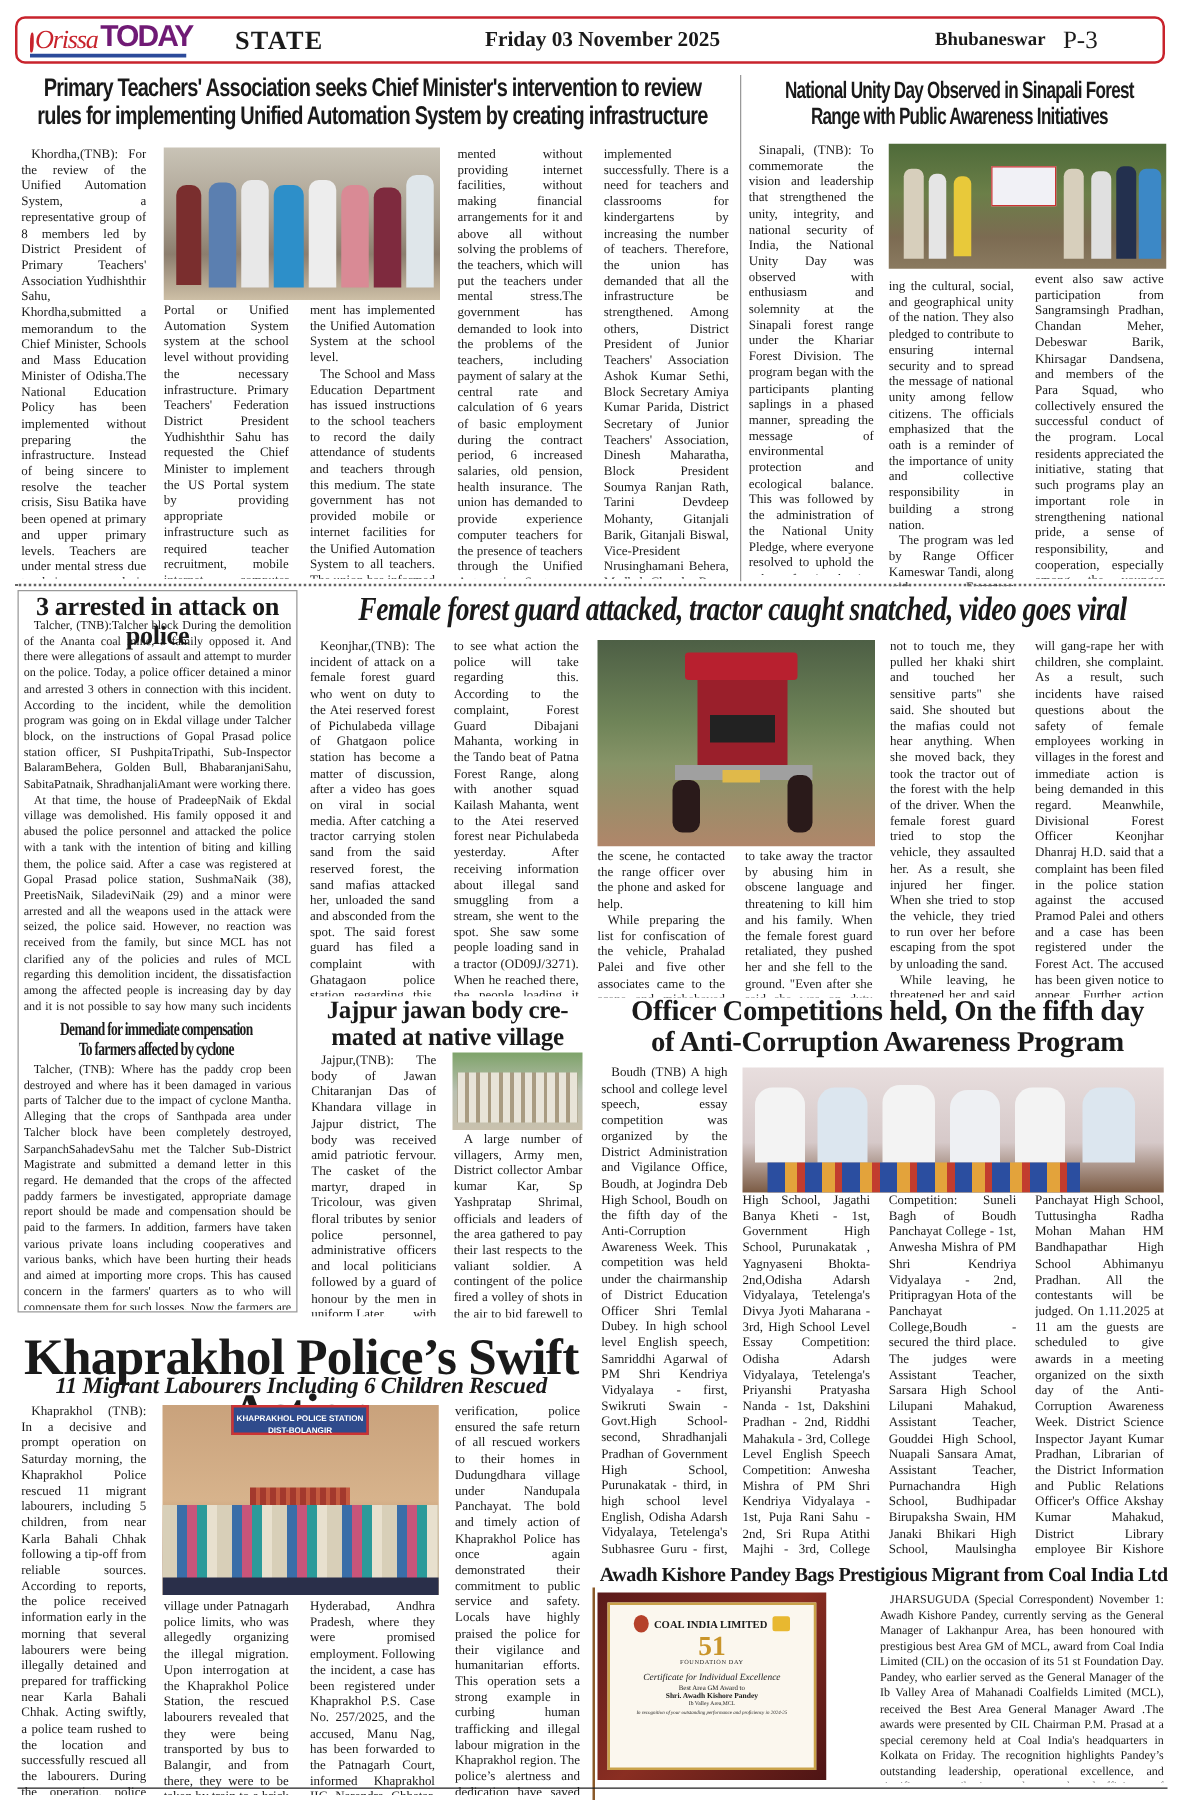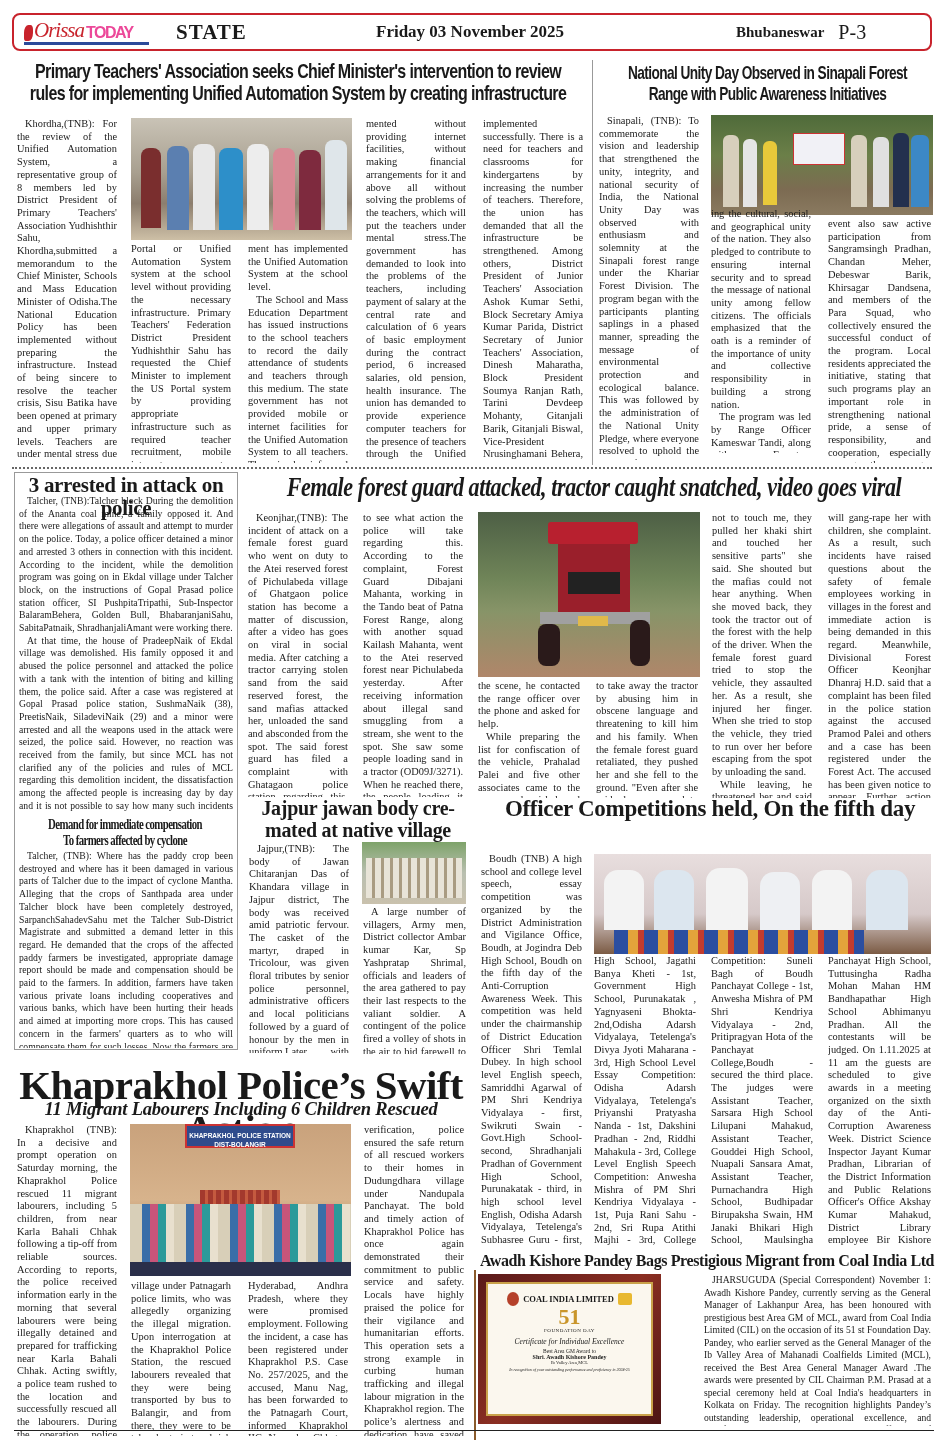--- a/index.html
+++ b/index.html
@@ -1,23 +1,23 @@
 <!DOCTYPE html>
 <html><head>
 <meta charset="utf-8">
 <style>
 *{box-sizing:border-box;margin:0;padding:0}
 body{width:945px;height:1442px;background:#fff;font-family:"Liberation Serif",serif;color:#1a1a1a;position:relative;overflow:hidden}
 .masthead{position:absolute;left:12px;top:13px;width:920px;height:38px;border:2px solid #c8232c;border-radius:8px;display:flex;align-items:center;padding:0 10px}
 .logo{display:flex;flex-direction:column;width:130px}
 .logo-row{display:flex;align-items:flex-end;line-height:1}
 .logo-orissa{font-family:"Liberation Serif",serif;font-style:italic;font-size:21px;color:#c8232c;letter-spacing:-1px}
-.logo-today{font-family:"Liberation Sans",sans-serif;font-weight:bold;font-size:16px;color:#ec4899;letter-spacing:-1.5px;margin-left:2px}
+.logo-today{font-family:"Liberation Sans",sans-serif;font-weight:bold;font-size:24px;color:#701a75;letter-spacing:-1.5px;margin-left:2px}
 .logo-bar{height:3px;background:#2b4a9a;width:125px;margin-top:1px}
-.section{font-weight:bold;font-size:21px;margin-left:22px;width:170px;letter-spacing:1px}
+.section{font-weight:bold;font-size:21px;margin-left:34px;width:170px;letter-spacing:1px}
 .date{font-weight:bold;font-size:17px;margin-left:30px;width:360px}
 .city{font-weight:bold;font-size:15px;}
 .page{font-size:20px;margin-left:14px}
 .headline{position:absolute;font-family:"Liberation Sans",sans-serif;font-weight:bold;text-align:center;line-height:1.08;letter-spacing:-0.8px;transform-origin:center}
 .col{position:absolute;font-size:10.4px;line-height:12.7px;text-align:justify;hyphens:auto}
 .col p{text-indent:8px}
 .photo{position:absolute;overflow:hidden}
 .rule-v{position:absolute;width:1px;background:#999}
 .dotted{position:absolute;height:3px;border-top:2px dotted #666}
 .hl-serif{font-family:"Liberation Serif",serif;font-weight:bold}
@@ -87,21 +87,21 @@
   <div class="photo" style="left:711px;top:115px;width:222px;height:100px;background:linear-gradient(180deg,#4f6b3a 0%,#6b7f48 40%,#7c6b52 75%,#8a7a60 100%)">
     <div style="position:absolute;left:82px;top:18px;width:52px;height:32px;background:#f1f1f6;border:1px solid #c33"></div>
     <div style="position:absolute;left:12px;top:20px;width:16px;height:72px;background:#d7cfbc;border-radius:6px 6px 0 0"></div>
     <div style="position:absolute;left:32px;top:24px;width:14px;height:68px;background:#e5e5e5;border-radius:6px 6px 0 0"></div>
     <div style="position:absolute;left:52px;top:26px;width:14px;height:64px;background:#e8c93a;border-radius:6px 6px 0 0"></div>
     <div style="position:absolute;left:140px;top:20px;width:16px;height:72px;background:#d7cfbc;border-radius:6px 6px 0 0"></div>
     <div style="position:absolute;left:162px;top:22px;width:16px;height:70px;background:#e0e0e0;border-radius:6px 6px 0 0"></div>
     <div style="position:absolute;left:182px;top:18px;width:16px;height:74px;background:#23304e;border-radius:6px 6px 0 0"></div>
     <div style="position:absolute;left:200px;top:20px;width:18px;height:72px;background:#3c88c6;border-radius:6px 6px 0 0"></div>
   </div>
-  <div class="col" style="left:711px;top:208px;width:100px;height:245px;overflow:hidden">
+  <div class="col" style="left:711px;top:224px;width:100px;height:245px;overflow:hidden">
     <p style="text-indent:0">ing the cultural, social, and geographical unity of the nation. They also pledged to contribute to ensuring internal security and to spread the message of national unity among fellow citizens. The officials emphasized that the oath is a reminder of the importance of unity and collective responsibility in building a strong nation.</p>
     <p>The program was led by Range Officer Kameswar Tandi, along with Foresters Chudanath Saraf, Kandarpa Sunani, and Manoj Kumar Bag. The</p>
   </div>
   <div class="col" style="left:828px;top:218px;width:103px;height:245px;overflow:hidden">
       <p style="text-indent:0">event also saw active participation from Sangramsingh Pradhan, Chandan Meher, Debeswar Barik, Khirsagar Dandsena, and members of the Para Squad, who collectively ensured the successful conduct of the program. Local residents appreciated the initiative, stating that such programs play an important role in strengthening national pride, a sense of responsibility, and cooperation, especially among the younger generation.</p>
     </div>
 </div>
 
 <div class="dotted" style="left:12px;top:467px;width:920px"></div>
 
@@ -168,20 +168,21 @@
     <div style="position:absolute;left:4px;top:16px;width:96px;height:40px;background:repeating-linear-gradient(90deg,#e8e4d8 0 6px,#a99c82 6px 9px)"></div>
   </div>
   <div class="col" style="left:363px;top:906px;width:103px;height:148px;overflow:hidden">
       <p>A large number of villagers, Army men, District collector Ambar kumar Kar, Sp Yashpratap Shrimal, officials and leaders of the area gathered to pay their last respects to the valiant soldier. A contingent of the police fired a volley of shots in the air to bid farewell to the departed jawan.</p>
     </div>
 </div>
 
 <div>
   <div class="headline hl-serif" style="left:480px;top:797px;width:460px;font-size:23px;letter-spacing:-0.3px">
     <div>Officer Competitions held, On the fifth day</div>
+    <div>of Anti-Corruption Awareness Program</div>
   </div>
   <div class="col" style="left:481px;top:853px;width:101px;height:395px;overflow:hidden">
       <p>Boudh (TNB) A high school and college level speech, essay competition was organized by the District Administration and Vigilance Office, Boudh, at Jogindra Deb High School, Boudh on the fifth day of the Anti-Corruption Awareness Week. This competition was held under the chairmanship of District Education Officer Shri Temlal Dubey. In high school level English speech, Samriddhi Agarwal of PM Shri Kendriya Vidyalaya - first, Swikruti Swain - Govt.High School- second, Shradhanjali Pradhan of Government High School, Purunakatak - third, in high school level English, Odisha Adarsh Vidyalaya, Tetelenga's Subhasree Guru - first, Priyanshi Pratyasha Nanda - second, PM Shri Kendriya Vidyalaya, Dibyanshu Dalabehera of Boudh - 3rd, High School Level Odia Speech: Unnita</p>
     </div>
   <div class="photo" style="left:594px;top:854px;width:337px;height:100px;background:linear-gradient(180deg,#e8dede 0%,#d6c9c9 60%,#7b5b44 100%)">
     <div style="position:absolute;left:10px;top:16px;width:40px;height:60px;background:#f3f3f3;border-radius:14px 14px 0 0"></div>
     <div style="position:absolute;left:60px;top:16px;width:40px;height:60px;background:#dce6ef;border-radius:14px 14px 0 0"></div>
     <div style="position:absolute;left:112px;top:14px;width:42px;height:62px;background:#f3f3f3;border-radius:14px 14px 0 0"></div>
     <div style="position:absolute;left:166px;top:18px;width:40px;height:58px;background:#eef0f3;border-radius:14px 14px 0 0"></div>
     <div style="position:absolute;left:218px;top:16px;width:40px;height:60px;background:#f3f3f3;border-radius:14px 14px 0 0"></div>

